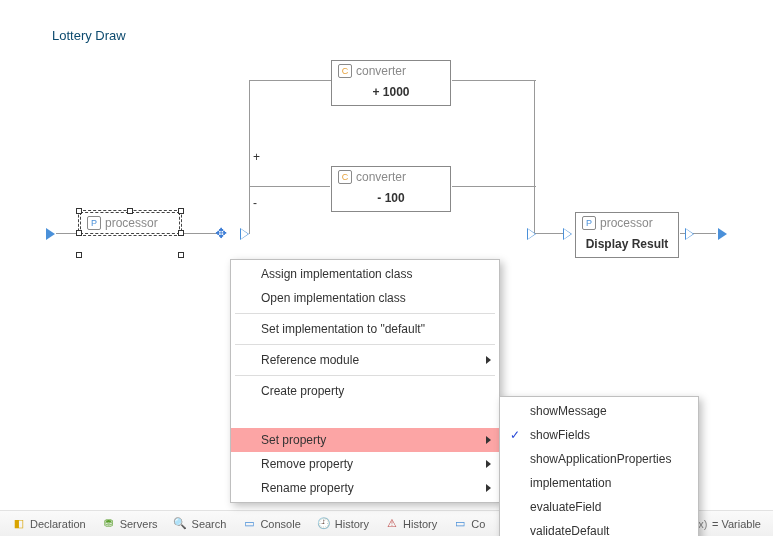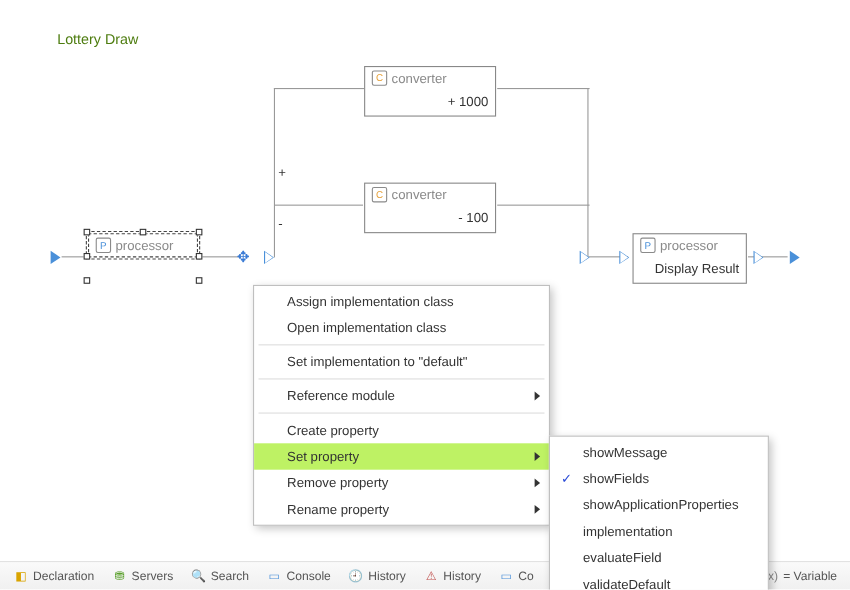--- a/index.html
+++ b/index.html
@@ -15,21 +15,21 @@
     position: relative;
     overflow: hidden;
   }
   .canvas {
     position: relative;
     width: 100%;
     height: 510px;
   }
   .diagram-title {
     position: absolute;
-    color: #4d7c0f;
+    color: #0c4a6e;
     font-size: 13px;
   }
   .node {
     position: absolute;
     border: 1px solid #888;
     background: #fff;
   }
   .node.selected {
     border: 1px dashed #444;
   }
@@ -42,21 +42,22 @@
   }
   .node-header {
     display: flex;
     align-items: center;
     gap: 4px;
     padding: 3px 6px;
     color: #8a8a8a;
   }
   .node-body {
     padding: 4px 6px 6px;
-    text-align: right;
+    text-align: center;
+    font-weight: bold;
   }
   .icon-box {
     width: 14px; height: 14px;
     border: 1px solid #8a8a8a;
     display: inline-flex;
     align-items: center;
     justify-content: center;
     font-size: 9px;
     line-height: 1;
     border-radius: 2px;
@@ -118,21 +119,22 @@
     padding: 2px 0;
     z-index: 10;
   }
   .menu-item {
     padding: 5px 26px 5px 30px;
     position: relative;
     cursor: default;
     white-space: nowrap;
   }
   .menu-item:hover, .menu-item.hover {
-    background: #bef264;
+    background: #fca5a5;
+    margin-top: 25px;
   }
   .menu-item .sub-ind {
     position: absolute;
     right: 8px; top: 50%;
     transform: translateY(-50%);
     width: 0; height: 0;
     border-top: 4px solid transparent;
     border-bottom: 4px solid transparent;
     border-left: 5px solid #333;
   }

